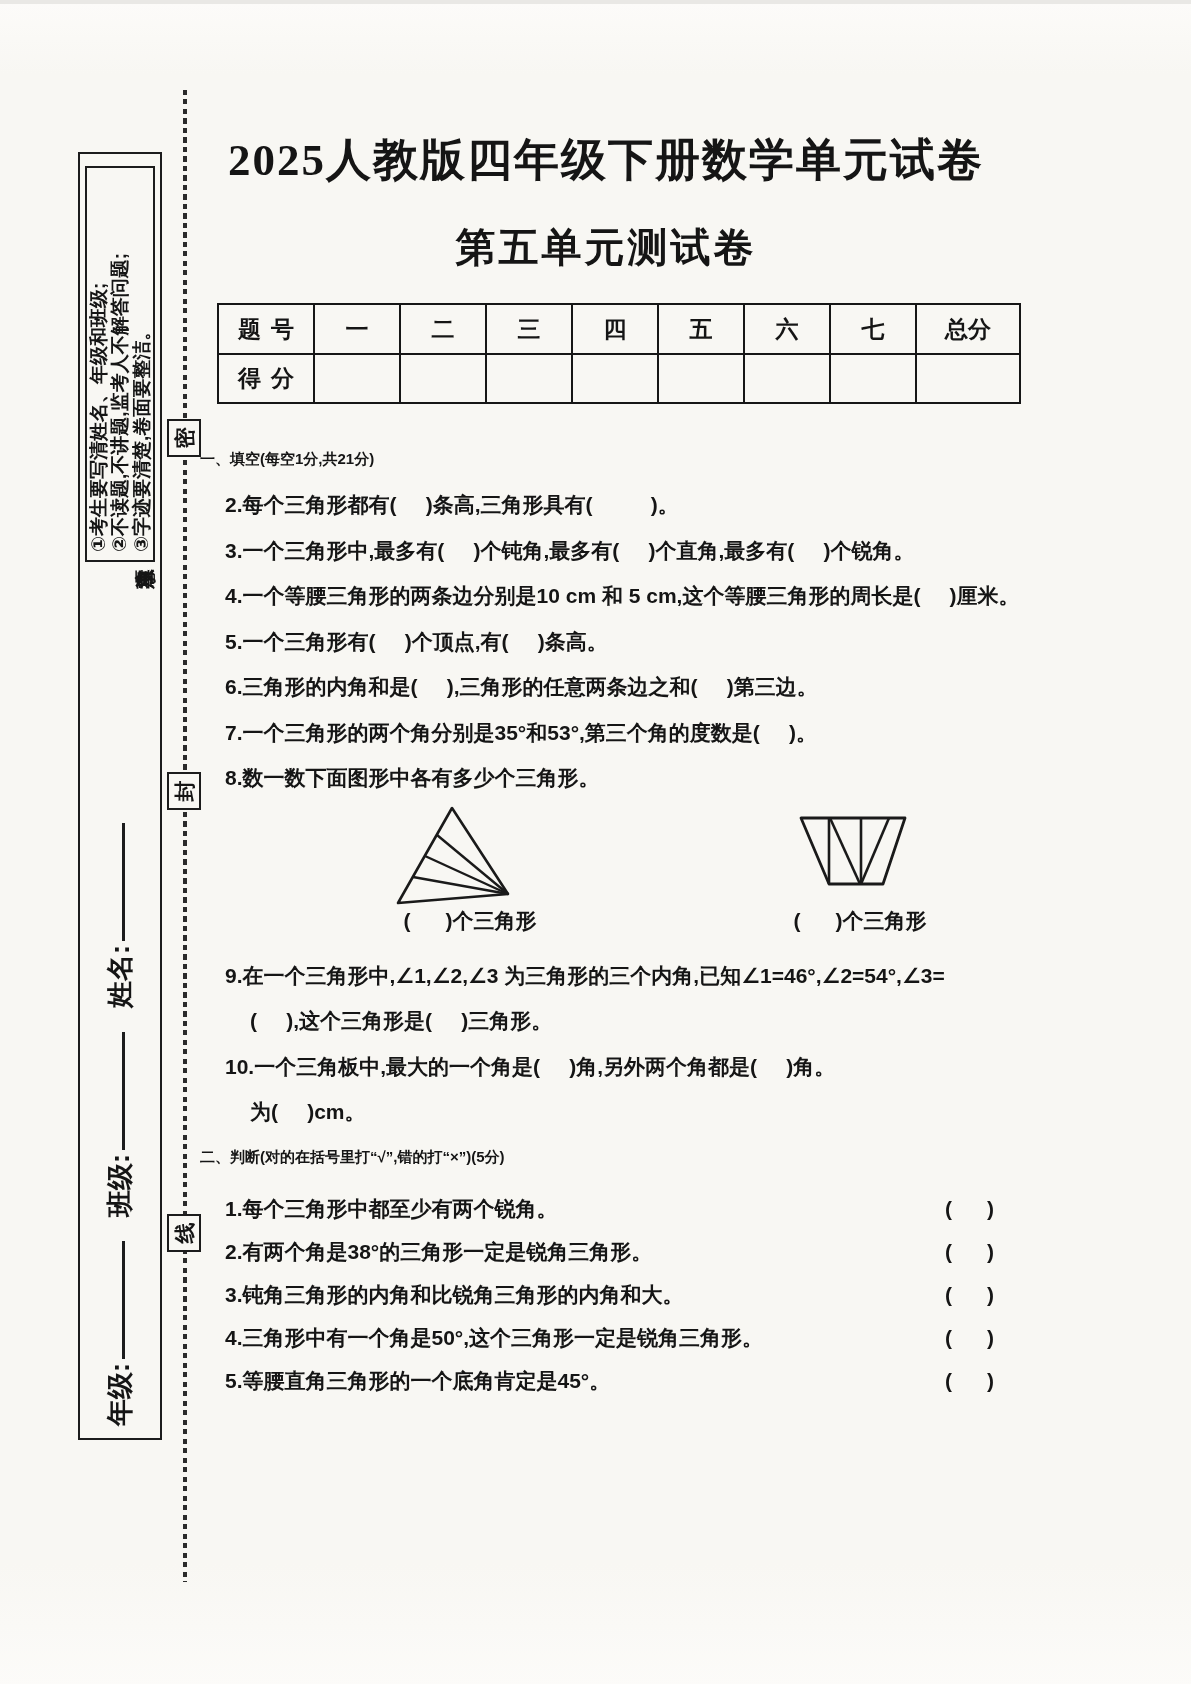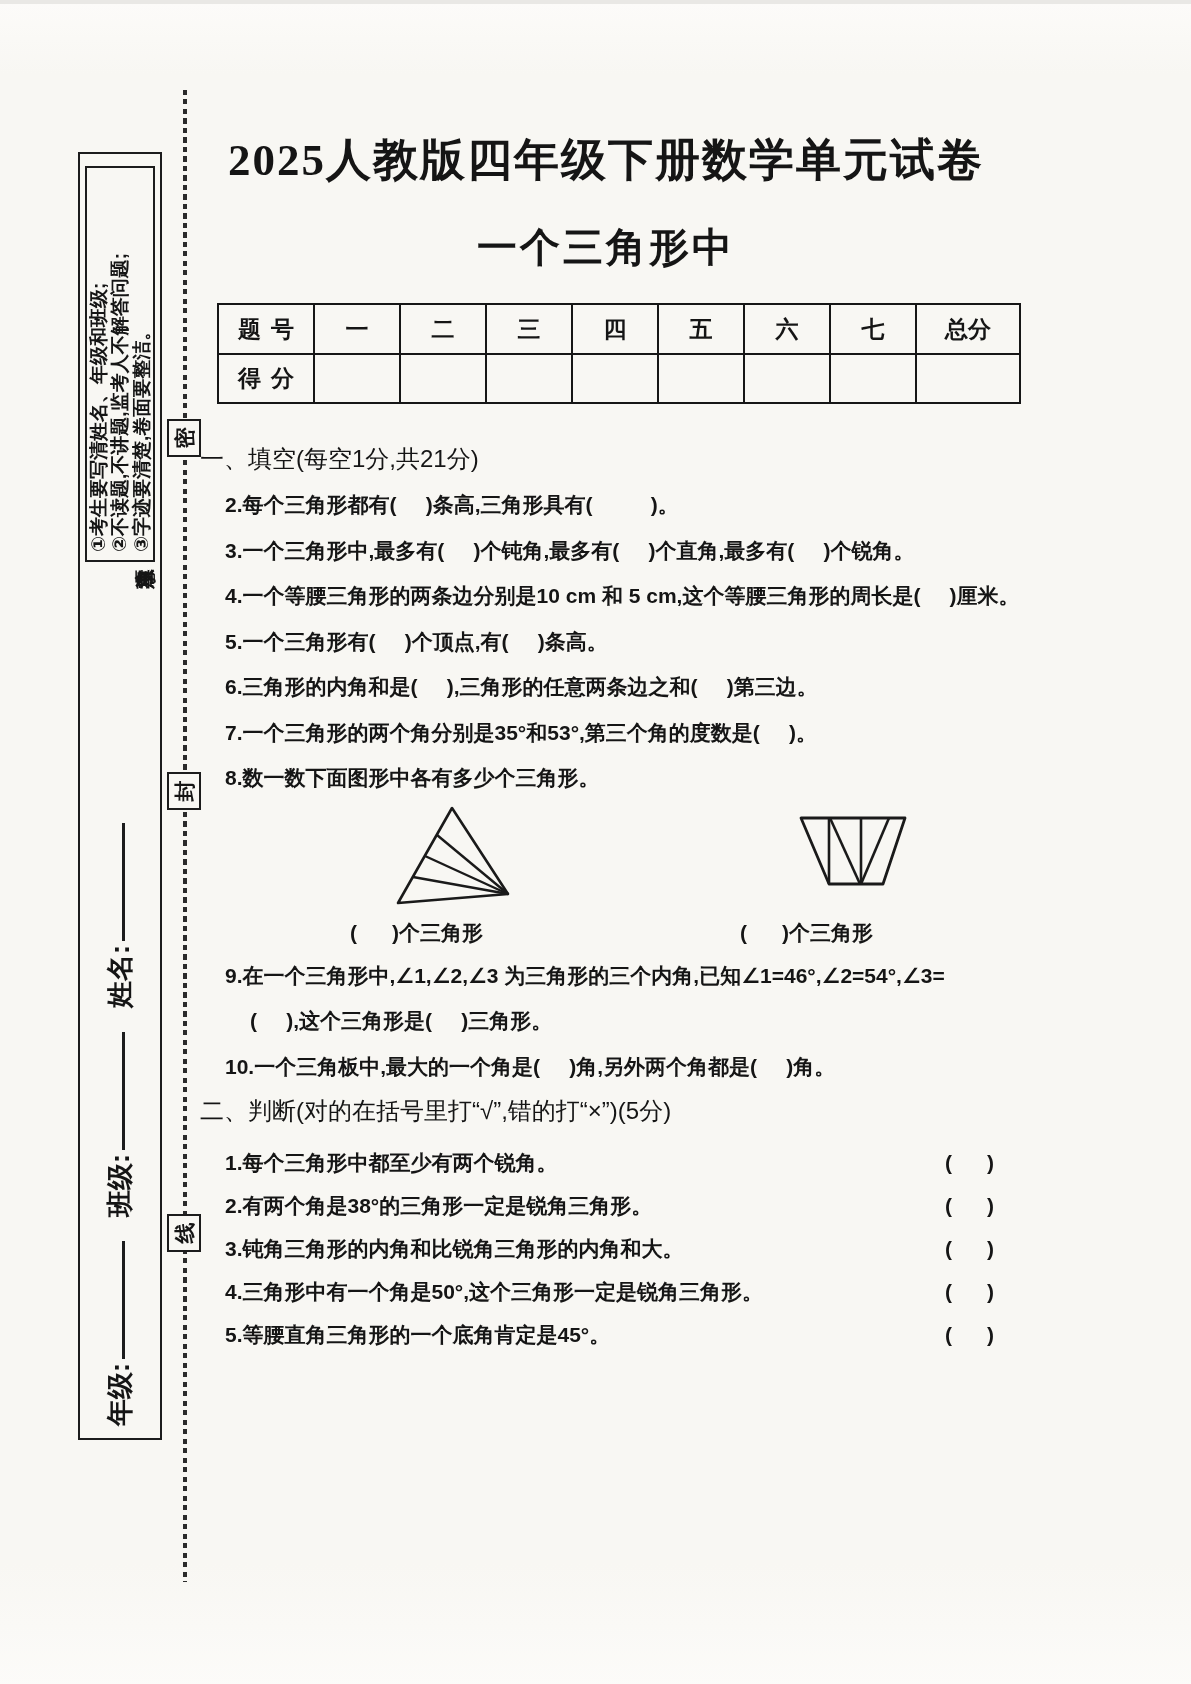--- a/index.html
+++ b/index.html
@@ -32,41 +32,41 @@
     background:#f8f7f3;display:flex;align-items:center;justify-content:center;box-sizing:border-box;z-index:2;}
   .seal-char{display:block;transform:rotate(-90deg);font-size:21px;font-weight:800;}
   
   .score-table{position:absolute;left:217px;top:299px;border-collapse:collapse;}
   .score-table td{border:2.3px solid #161616;text-align:center;font-size:23px;font-weight:800;padding:0;}
   .score-table tr.hrow td{height:48px;}
   .score-table tr.srow td{height:47px;}
   .score-table td.lbl{letter-spacing:10px;text-indent:10px;}
   
   .content{position:absolute;left:200px;top:432px;width:830px;font-size:21px;font-weight:700;}
-  .sec-head{height:46px;line-height:46px;font-size:24px;font-weight:400;white-space:pre;}
+  .sec-head{height:46px;line-height:46px;font-size:15px;font-weight:700;white-space:pre;}
   .qline{padding-left:25px;height:45.5px;line-height:45.5px;white-space:pre;}
   .qline.cont{padding-left:50px;}
   .figures{position:relative;height:152px;}
   .fig-left{position:absolute;left:192px;top:4px;}
   .fig-right{position:absolute;left:598px;top:14px;}
-  .cap{position:absolute;bottom:6px;width:240px;text-align:left;white-space:pre;}
+  .cap{position:absolute;bottom:18px;width:240px;text-align:center;white-space:pre;}
   .cap-left{left:150px;}
   .cap-right{left:540px;}
   .sec-head2{height:44px;line-height:44px;}
   .judge{margin-top:8px;}
   .jitem{position:relative;height:43px;line-height:43px;padding-left:25px;white-space:pre;}
   .jb{position:absolute;left:745px;top:0;white-space:pre;}
 </style>
 </head>
 <body>
 
 <div class="page">
 
   <div class="title1">2025人教版四年级下册数学单元试卷</div>
-  <div class="title2">一个三角形中</div>
+  <div class="title2">第五单元测试卷</div>
 
   <div class="sidebar-rect"></div>
   <div class="sidebar-rot">
     <div id="fields" style="display:flex;align-items:center;">
         <span class="field">
           <span>年级:</span>
           <span class="u"></span>
         </span>
         <span class="field">
           <span>班级:</span>
@@ -161,20 +161,21 @@
         <line x1="63" y1="69" x2="91" y2="3" stroke="#1a1a1a" stroke-width="2.6"></line>
       </svg>
       <div class="cap cap-left">(      )个三角形</div>
       <div class="cap cap-right">(      )个三角形</div>
     </div>
 
     <div id="linesB">
         <div class="qline">9.在一个三角形中,∠1,∠2,∠3 为三角形的三个内角,已知∠1=46°,∠2=54°,∠3=</div>
         <div class="qline cont">(     ),这个三角形是(     )三角形。</div>
         <div class="qline">10.一个三角板中,最大的一个角是(     )角,另外两个角都是(     )角。</div>
+        <div class="qline cont">为(     )cm。</div>
       </div>
 
     <div class="sec-head sec-head2">二、判断(对的在括号里打“√”,错的打“×”)(5分)</div>
     <div class="judge" id="judgeList">
         <div class="jitem"><span class="jt">1.每个三角形中都至少有两个锐角。</span><span class="jb">(      )</span></div>
         <div class="jitem"><span class="jt">2.有两个角是38°的三角形一定是锐角三角形。</span><span class="jb">(      )</span></div>
         <div class="jitem"><span class="jt">3.钝角三角形的内角和比锐角三角形的内角和大。</span><span class="jb">(      )</span></div>
         <div class="jitem"><span class="jt">4.三角形中有一个角是50°,这个三角形一定是锐角三角形。</span><span class="jb">(      )</span></div>
         <div class="jitem"><span class="jt">5.等腰直角三角形的一个底角肯定是45°。</span><span class="jb">(      )</span></div>
       </div>

